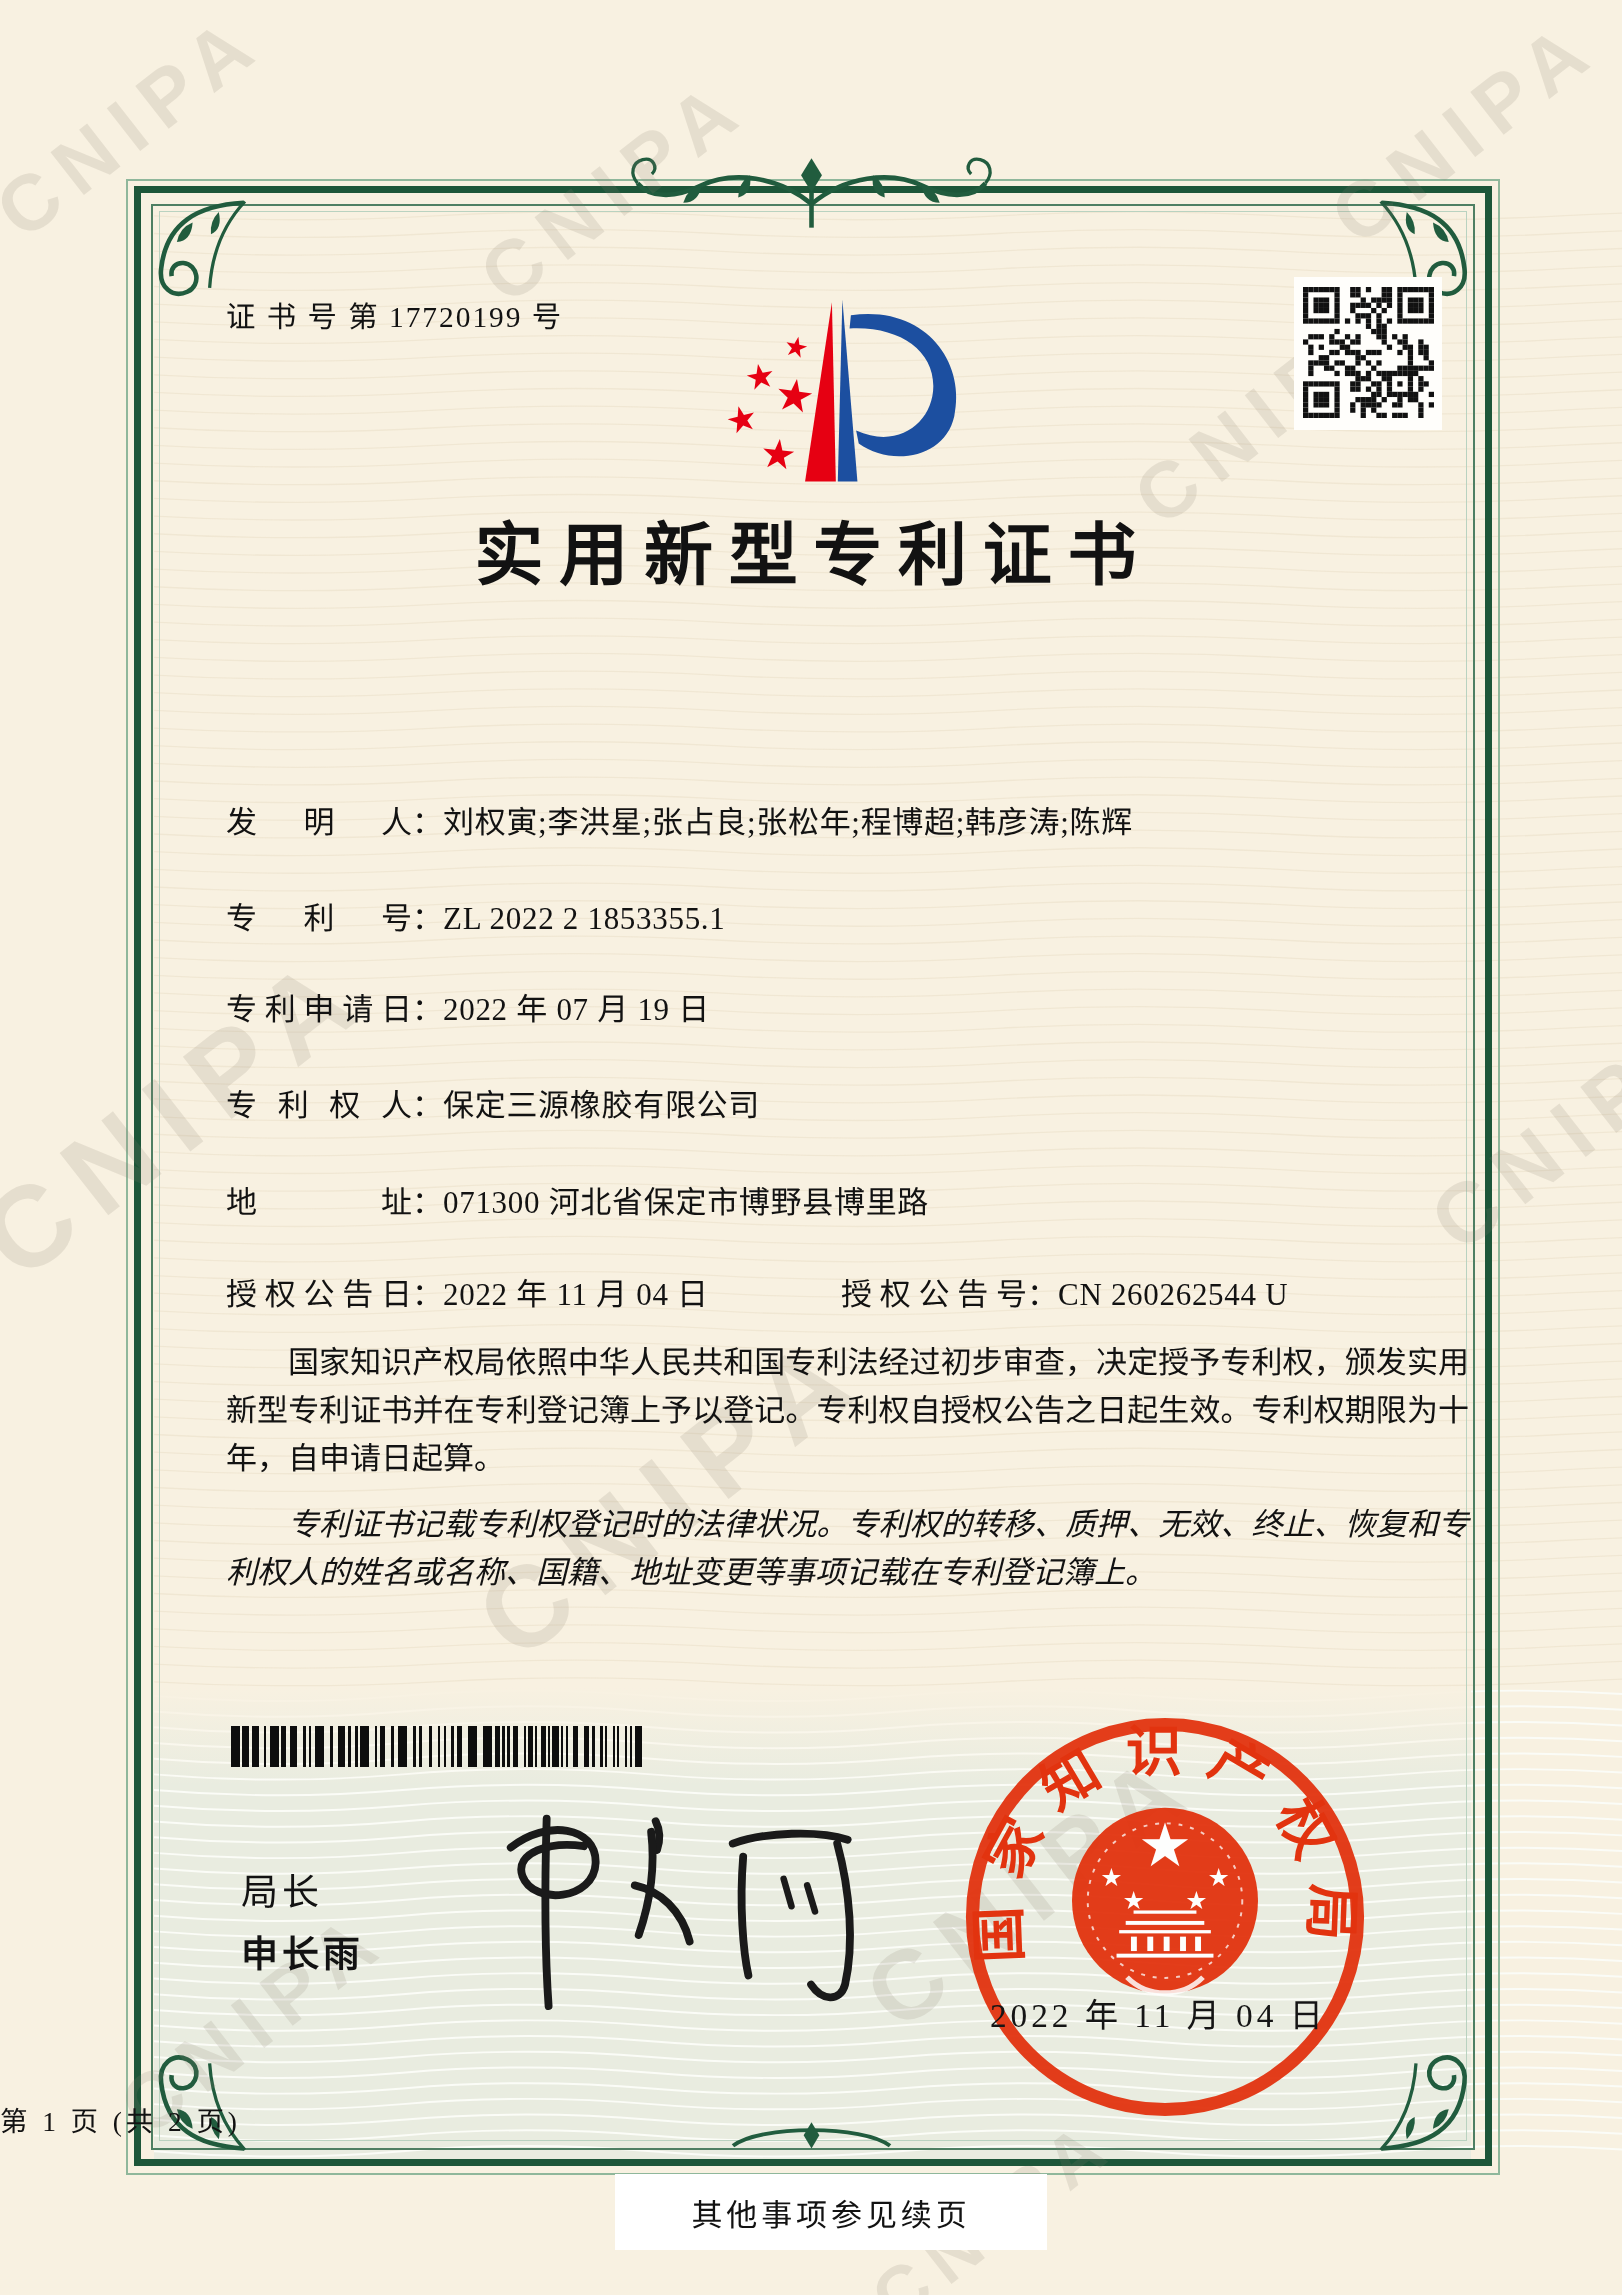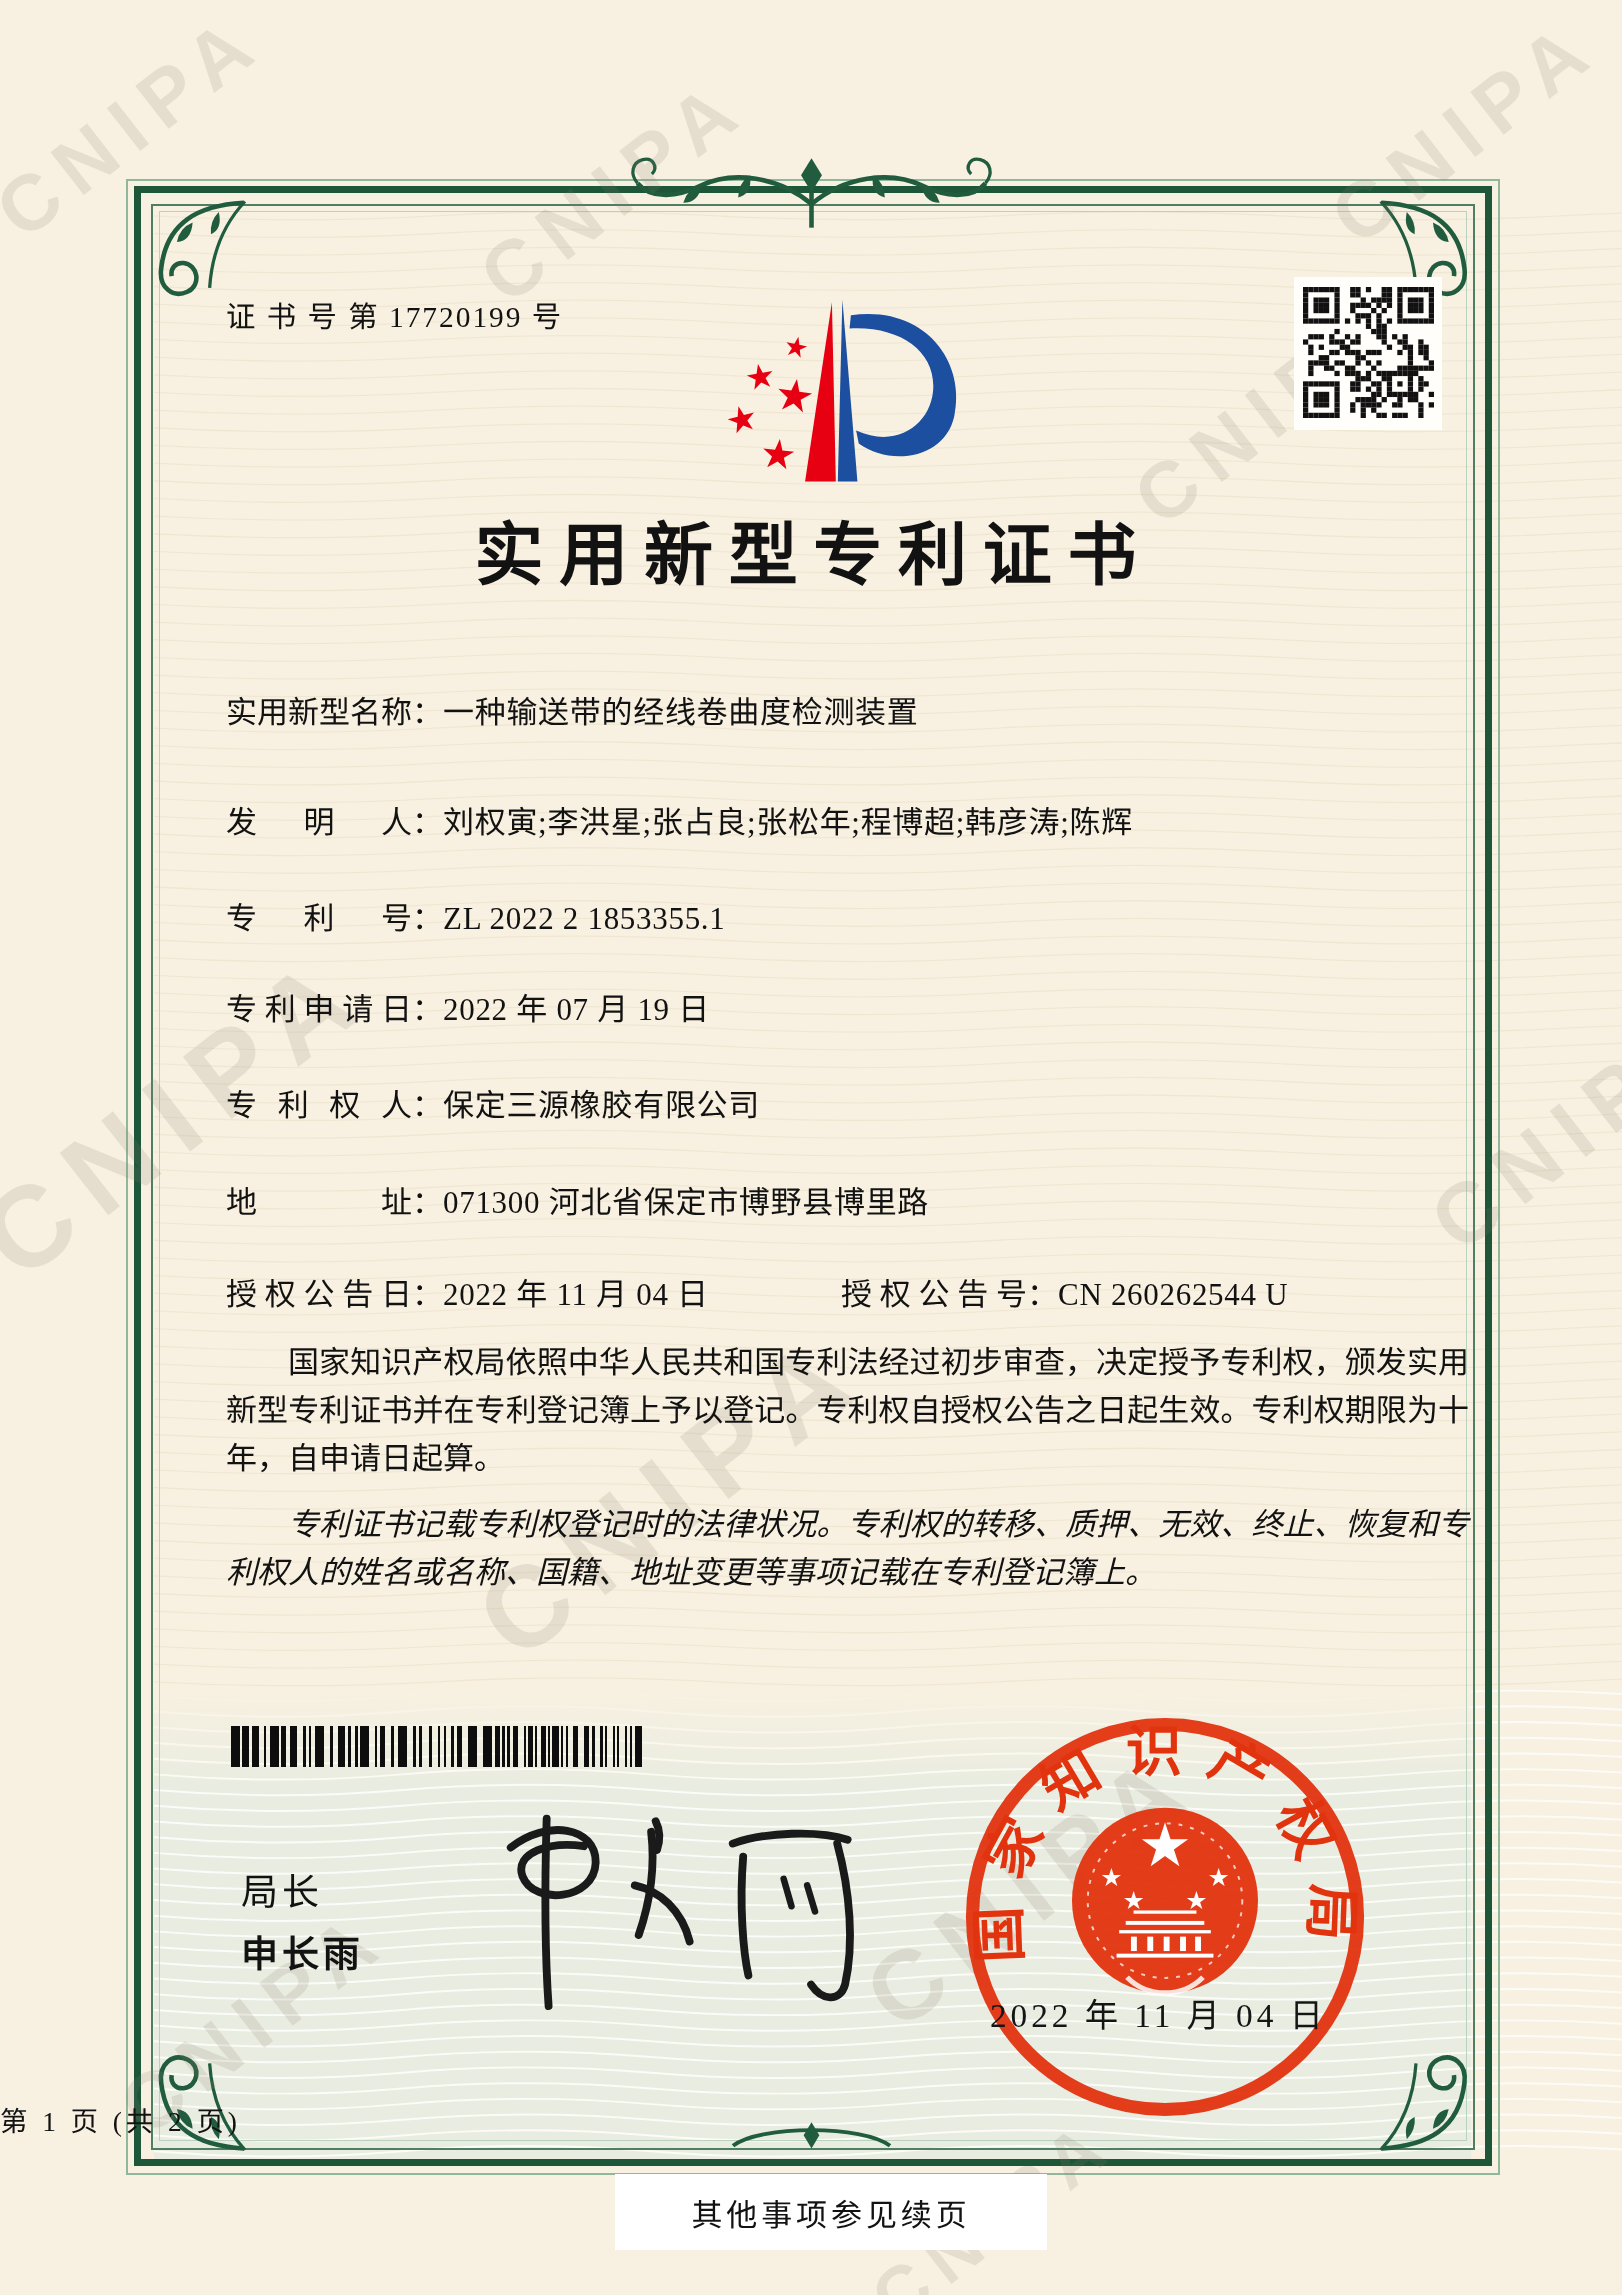--- a/index.html
+++ b/index.html
@@ -527,23 +527,20 @@
         <rect x="184" y="144" width="8" height="8"></rect>
         <rect x="192" y="112" width="8" height="8"></rect>
         <rect x="192" y="120" width="8" height="8"></rect>
         <rect x="192" y="160" width="8" height="8"></rect>
         <rect x="192" y="176" width="8" height="8"></rect>
       </svg>
   </div>
 
   <div class="abs z title">实用新型专利证书</div>
 
-  <div class="abs z field-row" style="top:687px;">
-    <span class="f-label">实用新型名称</span><span>：</span><span class="f-val">一种输送带的经线卷曲度检测装置</span>
-  </div>
   <div class="abs z field-row" style="top:797px;">
     <span class="f-label">发明人</span><span>：</span><span class="f-val">刘权寅;李洪星;张占良;张松年;程博超;韩彦涛;陈辉</span>
   </div>
   <div class="abs z field-row" style="top:893px;">
     <span class="f-label">专利号</span><span>：</span><span class="f-val">ZL 2022 2 1853355.1</span>
   </div>
   <div class="abs z field-row" style="top:984px;">
     <span class="f-label">专利申请日</span><span>：</span><span class="f-val">2022 年 07 月 19 日</span>
   </div>
   <div class="abs z field-row" style="top:1080px;">

